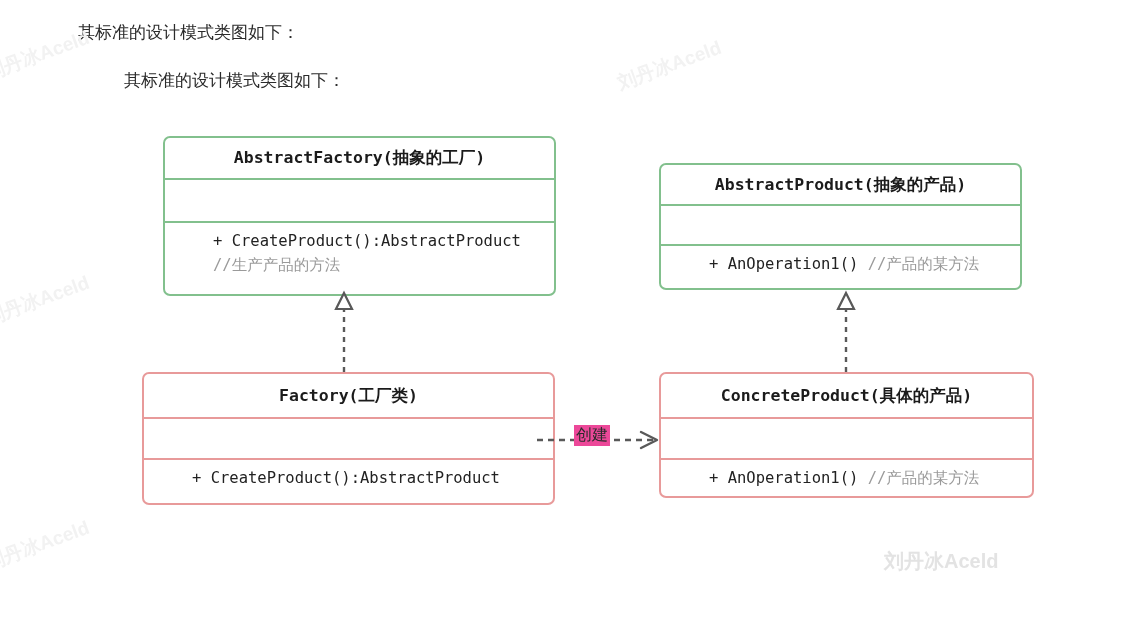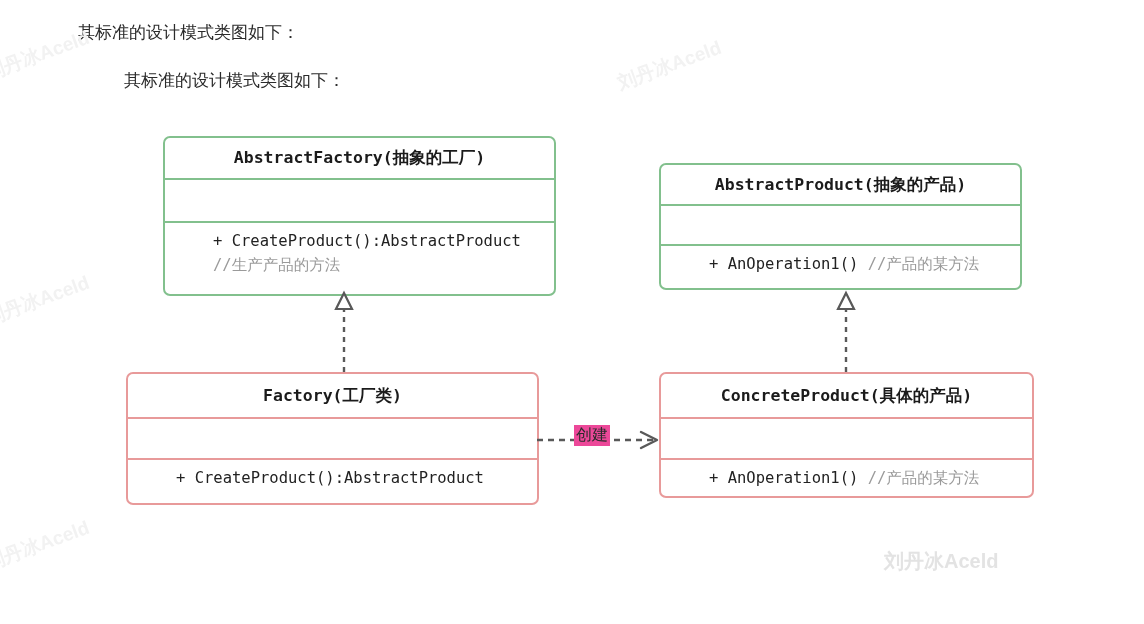--- a/index.html
+++ b/index.html
@@ -99,21 +99,21 @@
   #box-abstract-factory { left: 163px; top: 136px; width: 393px; height: 160px; }
   #box-abstract-factory .uml-title  { height: 42px; }
   #box-abstract-factory .uml-attrs  { height: 43px; }
   #box-abstract-factory .uml-methods{ height: 71px; }
 
   #box-abstract-product { left: 659px; top: 163px; width: 363px; height: 127px; }
   #box-abstract-product .uml-title  { height: 41px; }
   #box-abstract-product .uml-attrs  { height: 40px; }
   #box-abstract-product .uml-methods{ height: 42px; }
 
-  #box-factory { left: 126px; top: 372px; width: 413px; height: 133px; }
+  #box-factory { left: 142px; top: 372px; width: 413px; height: 133px; }
   #box-factory .uml-title  { height: 45px; }
   #box-factory .uml-attrs  { height: 41px; }
   #box-factory .uml-methods{ height: 43px; }
 
   #box-concrete-product { left: 659px; top: 372px; width: 375px; height: 126px; }
   #box-concrete-product .uml-title  { height: 45px; }
   #box-concrete-product .uml-attrs  { height: 41px; }
   #box-concrete-product .uml-methods{ height: 44px; }
 
   

